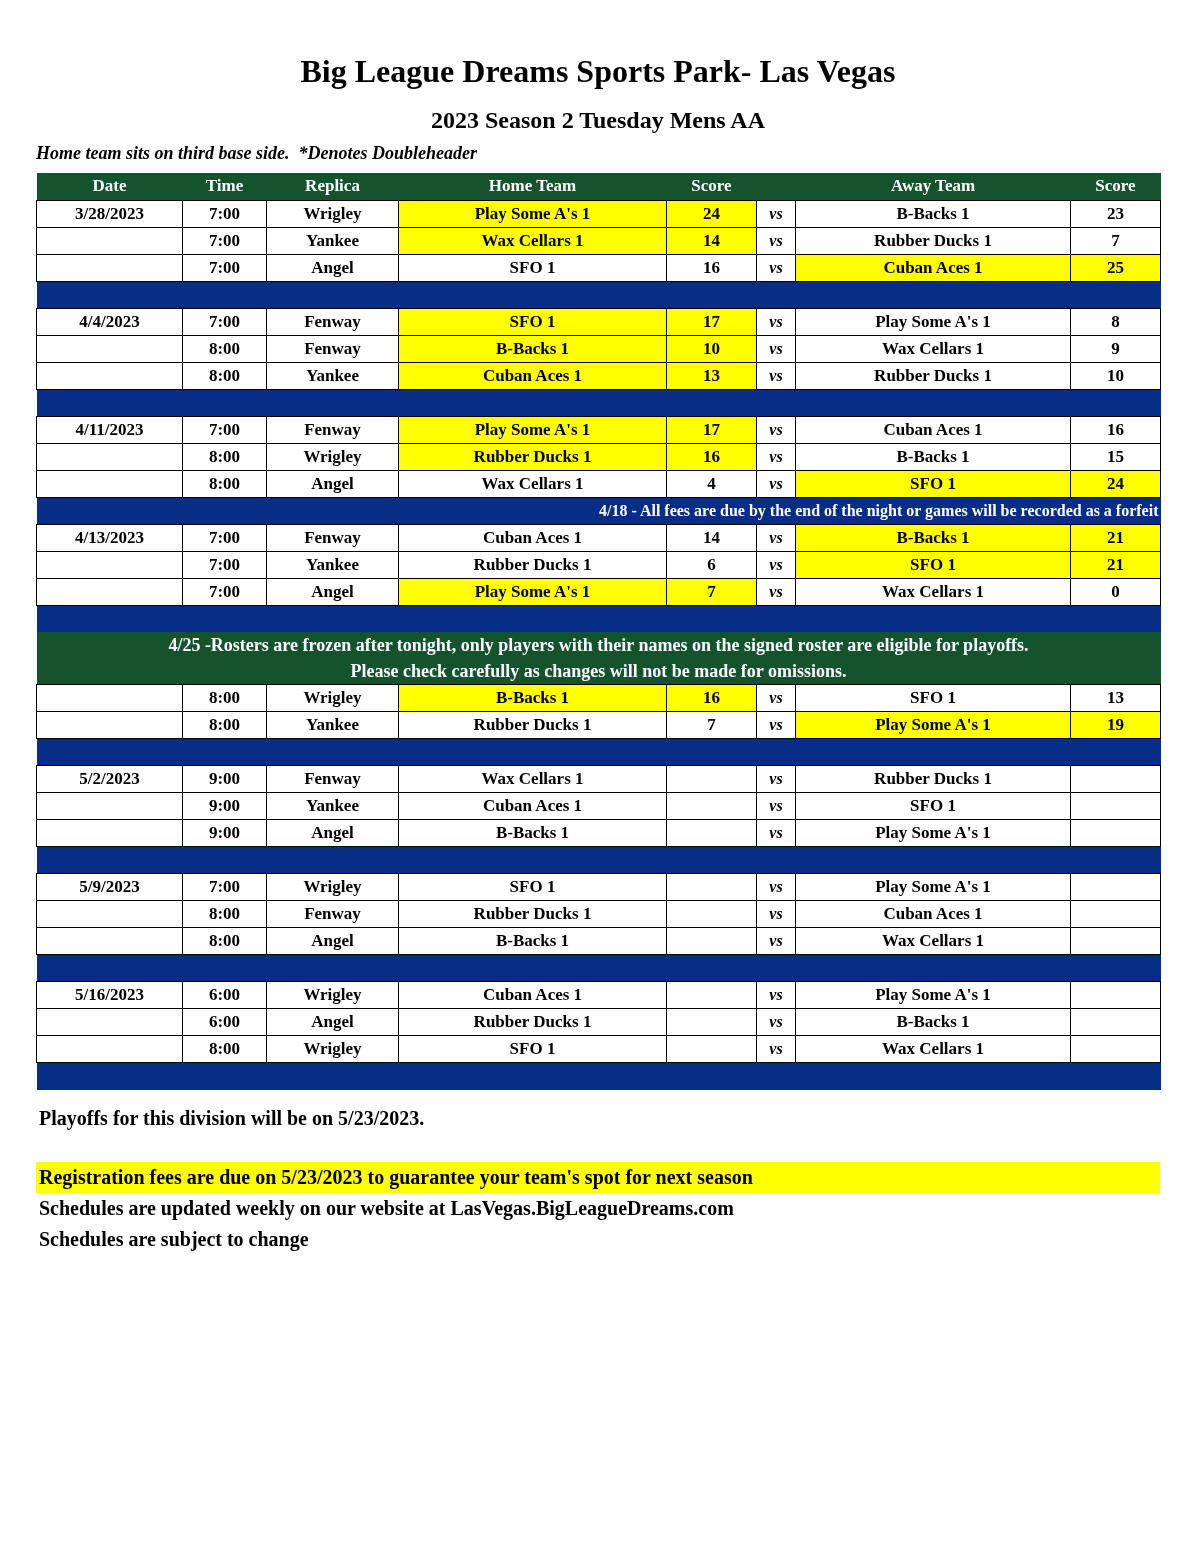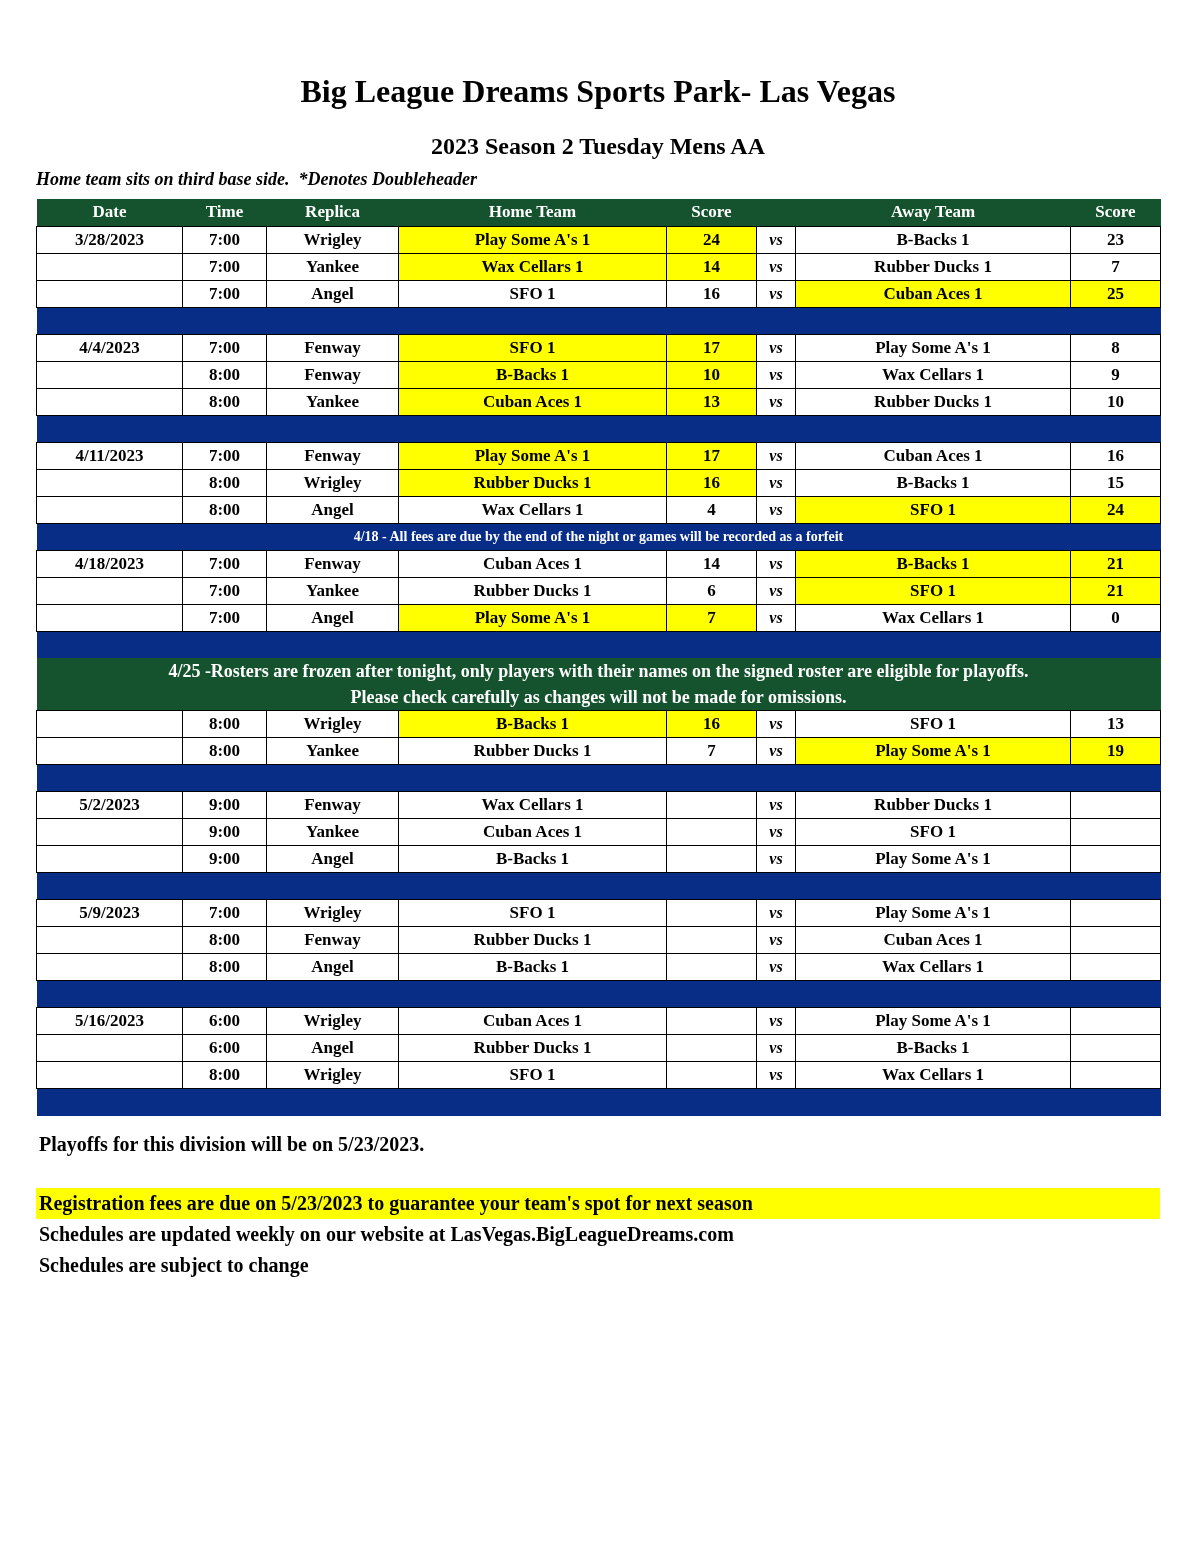--- a/index.html
+++ b/index.html
@@ -5,29 +5,29 @@
   * { box-sizing: border-box; }
   html, body {
     margin: 0; padding: 0;
     background: #ffffff;
   }
   body {
     width: 1196px; height: 1547px;
     font-family: "Liberation Serif", serif;
     color: #000;
   }
-  .page { padding: 72px 36px 0 36px; }
+  .page { padding: 52px 36px 0 36px; }
 
   .title {
     font-size: 32px; font-weight: bold; text-align: center;
     margin: 0; line-height: 38px;
   }
   .subtitle {
     font-size: 24px; font-weight: bold; text-align: center;
-    margin: 22px 0 0 0; line-height: 28px;
+    margin: 16px 0 0 0; line-height: 28px;
   }
   .note {
     font-size: 18px; font-weight: bold; font-style: italic;
     text-align: left; margin-top: 9px; white-space: pre-wrap;
   }
 
   table.schedule {
     border-collapse: collapse; table-layout: fixed;
     width: 1124px; margin-top: 9px;
   }
@@ -40,21 +40,22 @@
     background: #14532d; color: #ffffff; border: none;
   }
   .schedule td.game {
     background: #ffffff; border: 1px solid #000000;
   }
   .schedule td.game.hl { background: #ffff00; }
   .schedule td.vs { font-style: italic; font-size: 16px; text-align: center; }
   .schedule tr.sep td { background: #082d87; border: none; }
   .schedule tr.banner-navy td {
     background: #082d87; color: #ffffff; border: none;
-    font-size: 14px;
+    font-size: 16px;
+    text-align: right;
   }
   .schedule tr.banner-red td {
     background: #14532d; color: #ffffff; border: none;
     height: 43px; font-size: 18px; line-height: 26px;
   }
 
   .footer { margin-top: 13px; font-weight: bold; font-size: 20px; }
   .footer .fline { line-height: 31px; padding-left: 3px; }
   .footer .fline.ybar { background: #ffff00; margin-top: 28px; }
 </style>
@@ -184,21 +185,21 @@
           <td class="game">Wax Cellars 1</td>
           <td class="game">4</td>
           <td class="game vs">vs</td>
           <td class="game hl">SFO 1</td>
           <td class="game hl">24</td>
         </tr>
         <tr class="banner-navy">
           <td colspan="8">4/18 - All fees are due by the end of the night or games will be recorded as a forfeit</td>
         </tr>
         <tr>
-          <td class="game">4/18/2023</td>
+          <td class="game">4/13/2023</td>
           <td class="game">7:00</td>
           <td class="game">Fenway</td>
           <td class="game">Cuban Aces 1</td>
           <td class="game">14</td>
           <td class="game vs">vs</td>
           <td class="game hl">B-Backs 1</td>
           <td class="game hl">21</td>
         </tr>
         <tr>
           <td class="game"></td>

